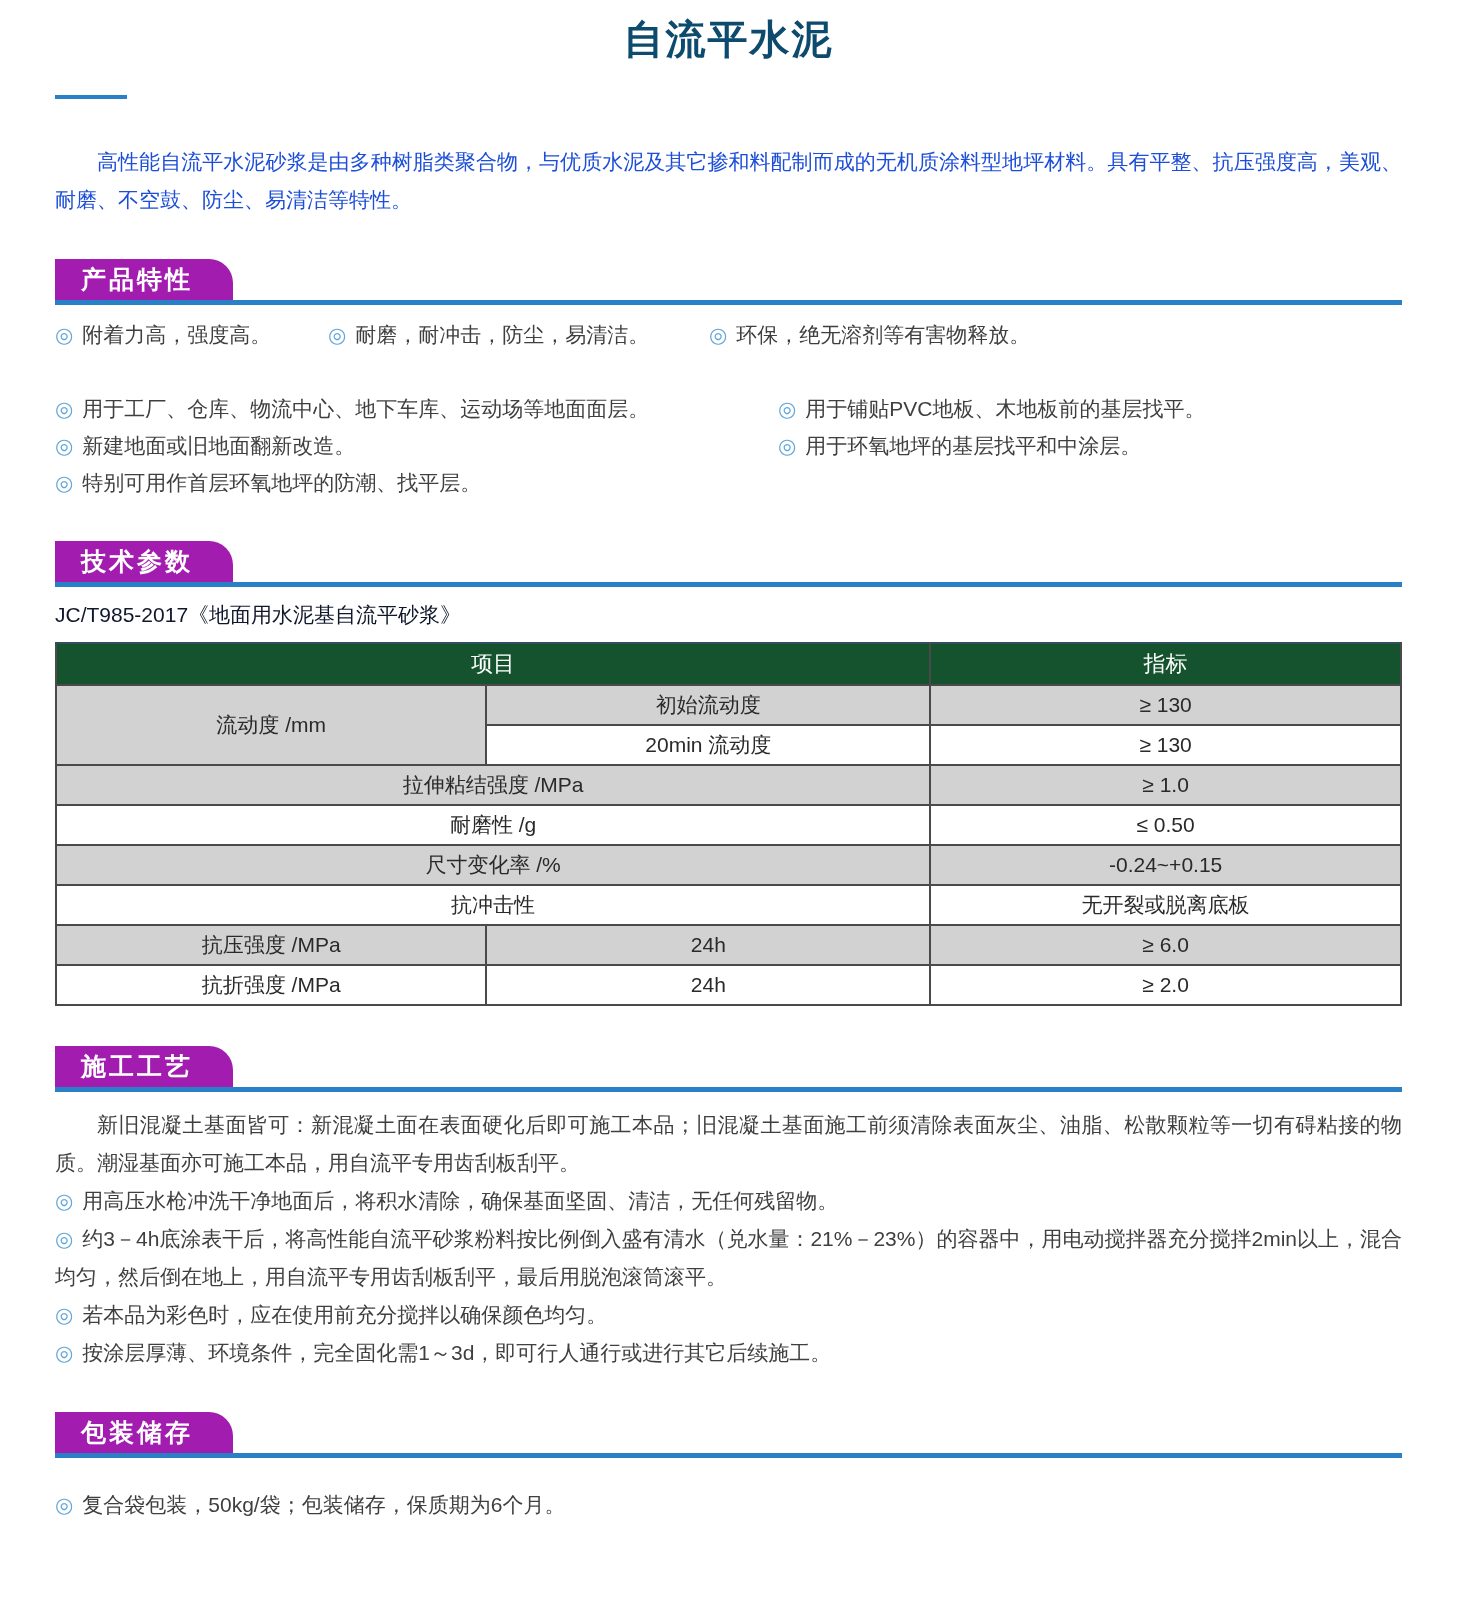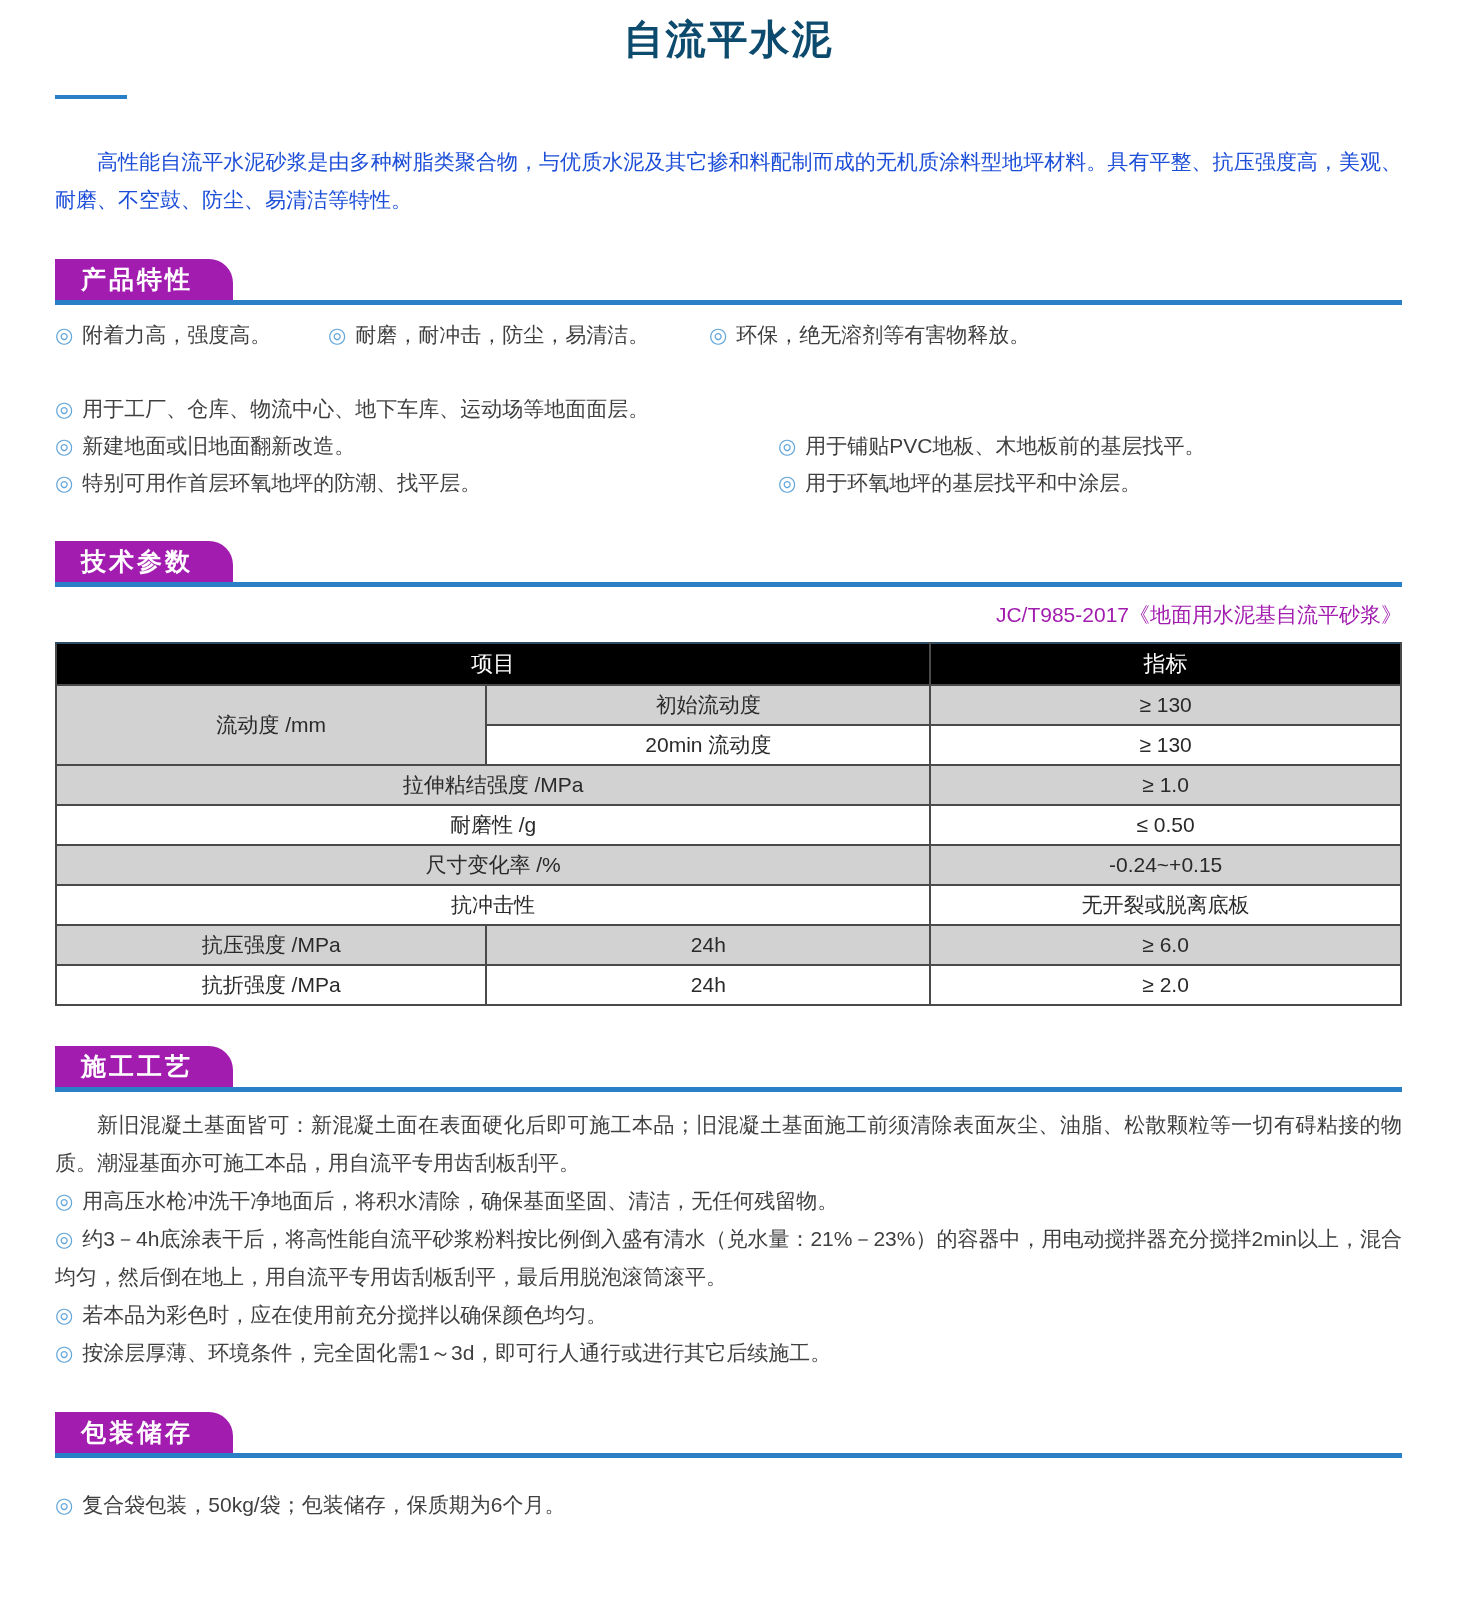--- a/index.html
+++ b/index.html
@@ -41,42 +41,42 @@
   
   .bullet{color:#63a6d9;margin-right:9px;font-size:21px;}
   .bullet-text{color:#3f3f3f;}
 
   
   .features-row{display:flex;margin-top:15px;font-size:21px;line-height:30px;}
   .features-row .feature-item:nth-child(1){width:273px;flex:none;}
   .features-row .feature-item:nth-child(2){width:381px;flex:none;}
 
   
-  .uses-row{display:flex;margin-top:32px;font-size:21px;align-items:flex-end;}
+  .uses-row{display:flex;margin-top:32px;font-size:21px;}
   .uses-col{display:flex;flex-direction:column;}
   .uses-col.left{width:723px;flex:none;}
   .uses-col .use-item{line-height:37px;margin-bottom:0;}
 
   
   .tech-caption{
-    margin:14px 0 0 0;text-align:right;
-    font-size:21px;color:#a21caf;
+    margin:14px 0 0 0;text-align:left;
+    font-size:21px;color:#0f172a;
   }
   table.tech-table{
     width:100%;margin-top:13px;
     border-collapse:collapse;table-layout:fixed;
   }
   .tech-table th,.tech-table td{
     border:2px solid #4a4a4a;
     text-align:center;vertical-align:middle;
     font-size:21px;font-weight:normal;
     height:36px;padding:1px 6px;color:#2a2a2a;
   }
   .tech-table thead th{
-    background:#000000;color:#ffffff;font-size:22px;height:38px;
+    background:#14532d;color:#ffffff;font-size:22px;height:38px;
     border-top-color:#2f4e66;
   }
   .tech-table td.shade{background:#d2d2d2;}
 
   
   .process-body{margin-top:14px;font-size:21px;line-height:38px;}
   .process-paragraph{margin:0;text-align:justify;text-indent:2em;color:#3f3f3f;}
   .process-item{margin:0;text-align:justify;color:#3f3f3f;}
 
   

